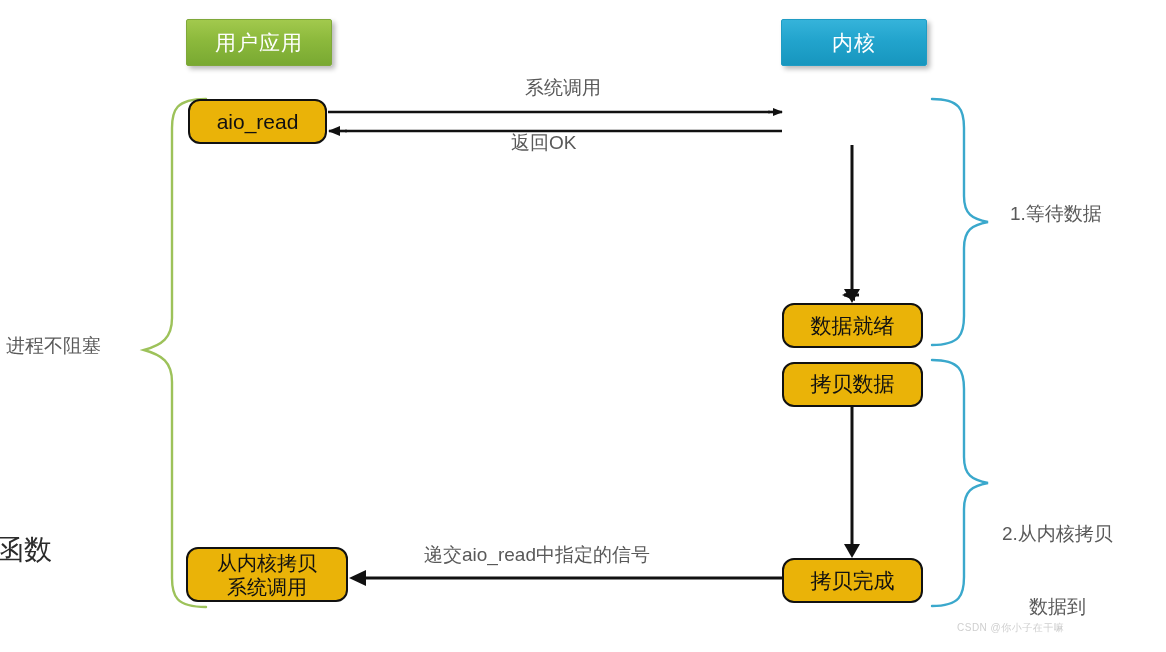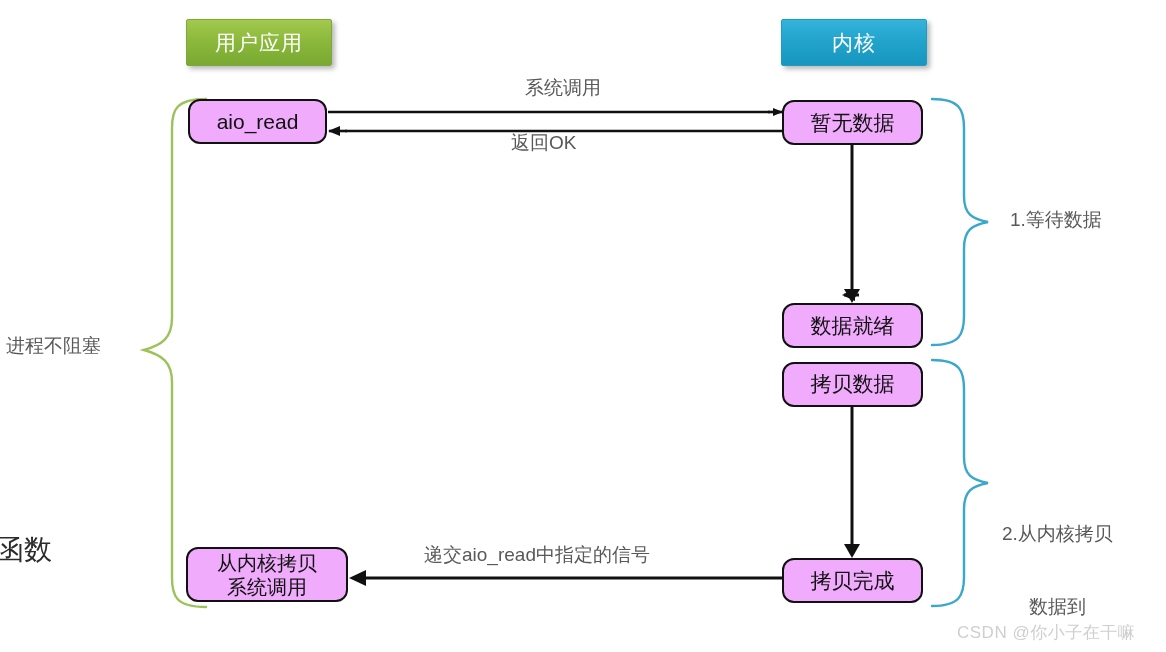--- a/index.html
+++ b/index.html
@@ -54,21 +54,21 @@
     background: linear-gradient(to bottom, #35b3da 0%, #22a4cd 45%, #1796be 100%);
     border: 1px solid #1f9cc4;
   }
 
   
   .box {
     position: absolute;
     box-sizing: border-box;
     border: 2.5px solid #111111;
     border-radius: 12px;
-    background: #f0abfc;
+    background: #eab308;
     display: flex;
     flex-direction: column;
     align-items: center;
     justify-content: center;
     color: #111111;
     font-size: 21px;
     line-height: 1.2;
     text-align: center;
   }
   .box.mono { font-family: "Liberation Sans", "DejaVu Sans", sans-serif; }
@@ -85,32 +85,32 @@
   .lbl {
     position: absolute;
     color: #595959;
     font-size: 19px;
     white-space: pre;
     line-height: 1.28;
   }
   .lbl-syscall   { left: 509px; top: 76px; margin-left: 16px; }
   .lbl-returnok  { left: 511px; top: 131px; }
   .lbl-signal-tx { left: 424px; top: 543px; }
-  .lbl-wait      { left: 1010px; top: 208px; }
+  .lbl-wait      { left: 1010px; top: 202px; }
   .lbl-copy      { left: 1002px; top: 473px; text-align: center; }
   .lbl-copy .ln  { display: block; }
   .lbl-nonblock  { left: 6px; top: 334px; }
   .lbl-func      { left: -4px; top: 532px; color: #2b2b2b; font-size: 28px; }
 
   .watermark {
     position: absolute;
     left: 957px;
     top: 621px;
     color: #cfcfcf;
-    font-size: 17px;
+    font-size: 10px;
     letter-spacing: 0.5px;
   }
 </style>
 </head>
 <body>
 
 <div id="canvas">
 
   <svg class="layer" viewBox="0 0 1166 652">
     <defs>
@@ -186,23 +186,20 @@
     <span>用户应用</span>
   </div>
   <div class="pill pill-kernel">
     <span>内核</span>
   </div>
 
   <div class="box box-aio mono">
     <span>aio_read</span>
   </div>
 
-  <div class="box box-nodata">
-    <span>暂无数据</span>
-  </div>
 
   <div class="box box-ready">
     <span>数据就绪</span>
   </div>
 
   <div class="box box-copying">
     <span>拷贝数据</span>
   </div>
 
   <div class="box box-copied">

